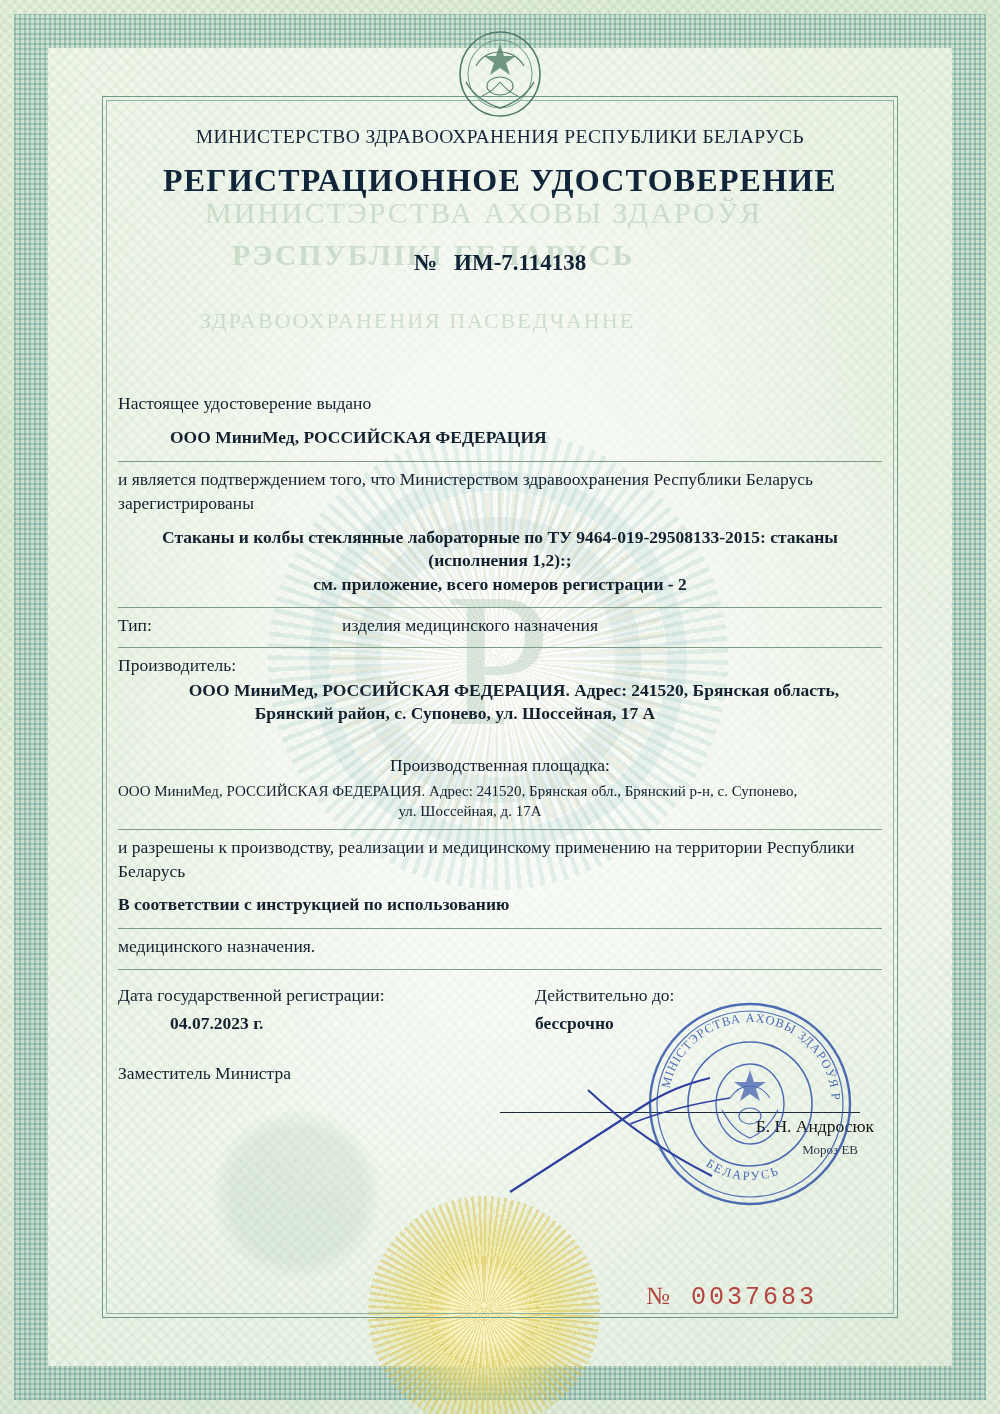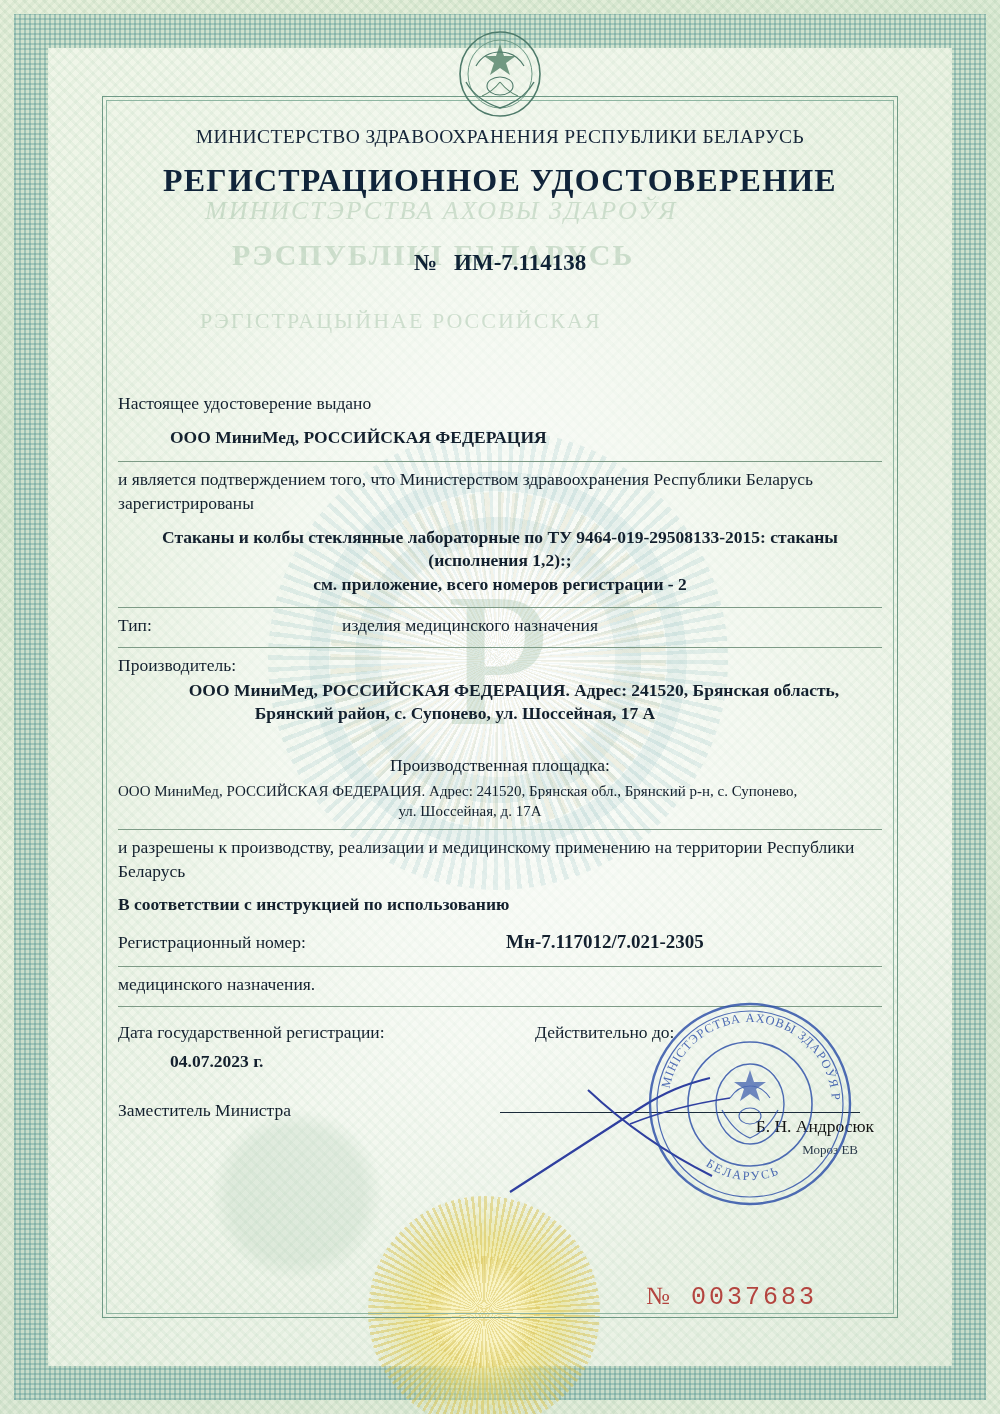--- a/index.html
+++ b/index.html
@@ -64,21 +64,21 @@
   
   .ghost-text {
     position: absolute;
     z-index: 2;
     color: rgba(150,185,155,0.40);
     font-family: "Liberation Serif", serif;
     letter-spacing: 2px;
     white-space: nowrap;
     user-select: none;
   }
-  .ghost1 { left: 205px; top: 196px; font-size: 26px; font-style: italic; }
+  .ghost1 { left: 205px; top: 196px; font-size: 30px; }
   .ghost2 { left: 232px; top: 238px; font-size: 30px; font-weight: bold; }
   .ghost3 { left: 200px; top: 308px; font-size: 22px; }
 
   
   .rosette {
     position: absolute;
     left: 268px; top: 430px;
     width: 460px; height: 460px;
     border-radius: 50%;
     z-index: 2;
@@ -267,21 +267,21 @@
 <body>
 
 <div class="page">
 
   <div class="border-outer"></div>
   <div class="border-inner-line"></div>
   <div class="border-inner-line2"></div>
 
   <div class="ghost-text ghost1">МИНИСТЭРСТВА АХОВЫ ЗДАРОЎЯ</div>
   <div class="ghost-text ghost2">РЭСПУБЛІКІ БЕЛАРУСЬ</div>
-  <div class="ghost-text ghost3">РЭГІСТРАЦЫЙНАЕ РОССИЙСКАЯ</div>
+  <div class="ghost-text ghost3">ЗДРАВООХРАНЕНИЯ ПАСВЕДЧАННЕ</div>
 
   <div class="rosette"></div>
   <div class="rosette2">
     <div class="rosette-letter">Р</div>
   </div>
 
   <div class="faint-left-circle"></div>
   <div class="gold-rosette"></div>
 
   <div class="emblem">
@@ -335,38 +335,35 @@
       <div class="line mt10">Производственная площадка:</div>
       <div class="line small" style="margin-top:3px;">ООО МиниМед, РОССИЙСКАЯ ФЕДЕРАЦИЯ. Адрес: 241520, Брянская обл., Брянский р-н, с. Супонево,</div>
       <div class="line small center" style="padding-right:60px;">ул. Шоссейная, д. 17А</div>
 
       <div class="sep" style="margin-top:8px;"></div>
 
       <div class="line">и разрешены к производству, реализации и медицинскому применению на территории Республики Беларусь</div>
 
       <div class="line b" style="margin-top:10px;">В соответствии с инструкцией по использованию</div>
 
-      <div class="regnum-row" style="margin-top:12px;">
-        <div class="line rlabel">Регистрационный номер:</div>
-        <div class="line rval">Мн-7.117012/7.021-2305</div>
-      </div>
 
       <div class="sep" style="margin-top:11px;"></div>
 
       <div class="line"> медицинского назначения.</div>
 
       <div class="sep" style="margin-top:10px;"></div>
 
       <div class="dates">
         <div class="col">
           <div class="line">Дата государственной регистрации:</div>
           <div class="line val">04.07.2023 г.</div>
         </div>
         <div class="col right" style="padding-left:70px;">
           <div class="line">Действительно до:</div>
+          <div class="line val">бессрочно</div>
         </div>
       </div>
 
       <div class="line deputy">Заместитель Министра</div>
 
     </div>
 
     <div class="sign-area">
       <div class="sign-line"></div>
       <svg class="signature-svg" viewBox="0 0 420 170">

